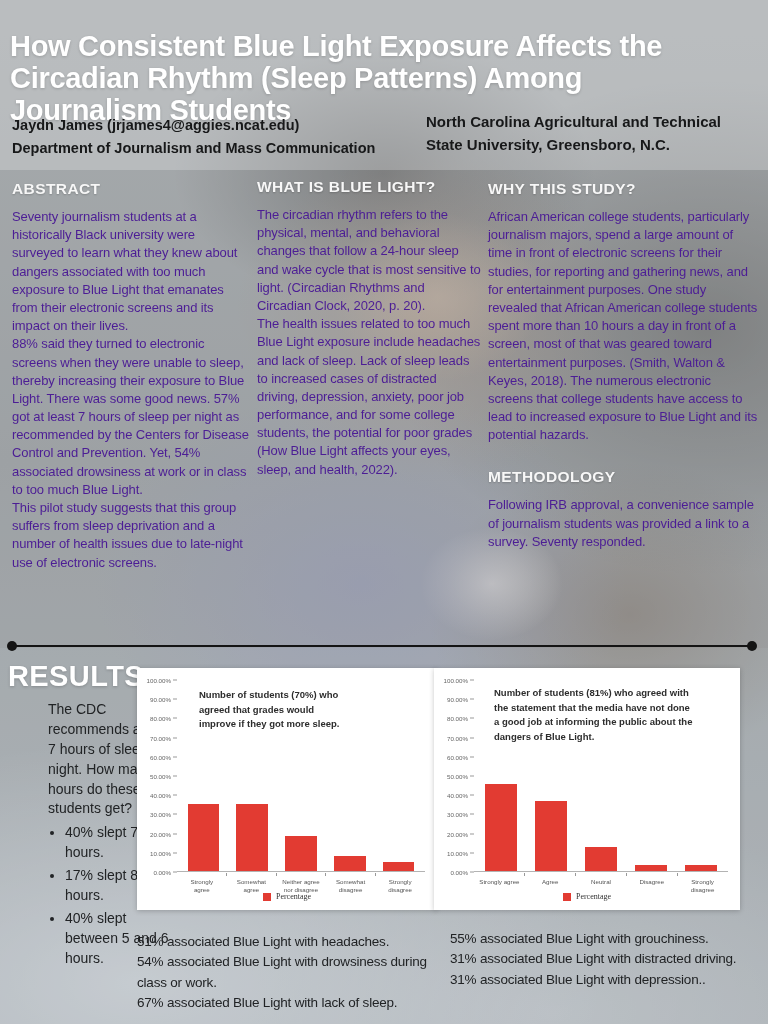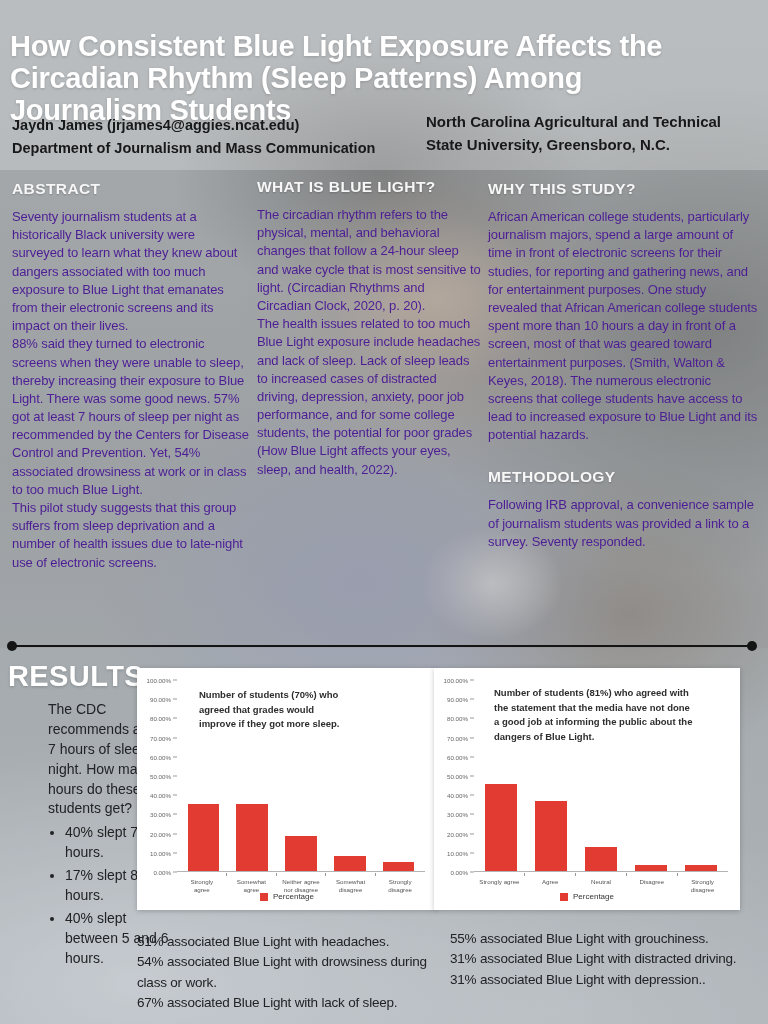--- a/index.html
+++ b/index.html
@@ -78,21 +78,21 @@
   .xticks{position:absolute;left:40px;right:12px;top:205px;height:3px;display:flex;}
   .xtick-slot{flex:1;}
   .xtick-slot:not(:last-child){border-right:1px solid #999;}
   .xlabels{position:absolute;left:40px;right:12px;top:210px;display:flex;}
   .xlabel{flex:1;text-align:center;font-size:6.2px;line-height:1.35;color:#555;padding:0 5px;}
   .annotation{position:absolute;font-size:9.5px;font-weight:bold;line-height:1.55;color:#2d2d2d;}
   .c0 .annotation{left:62px;top:20px;width:150px;}
   .c1 .annotation{left:60px;top:18px;width:200px;}
   .legend{position:absolute;left:0;right:0;top:224px;display:flex;justify-content:center;align-items:center;gap:5px;}
   .legend-swatch{width:8px;height:8px;background:var(--bar-color,#e23b32);}
-  .legend-label{font-size:8px;color:#333;}
+  .legend-label{font-size:8px;color:#333;font-family:Liberation Serif, serif;}
 </style>
 </head>
 <body>
 
 <div class="poster">
   <div class="bg-photo"></div>
   <div class="band-header"></div>
   <div class="band-mid"></div>
   <div class="band-results"></div>
 

